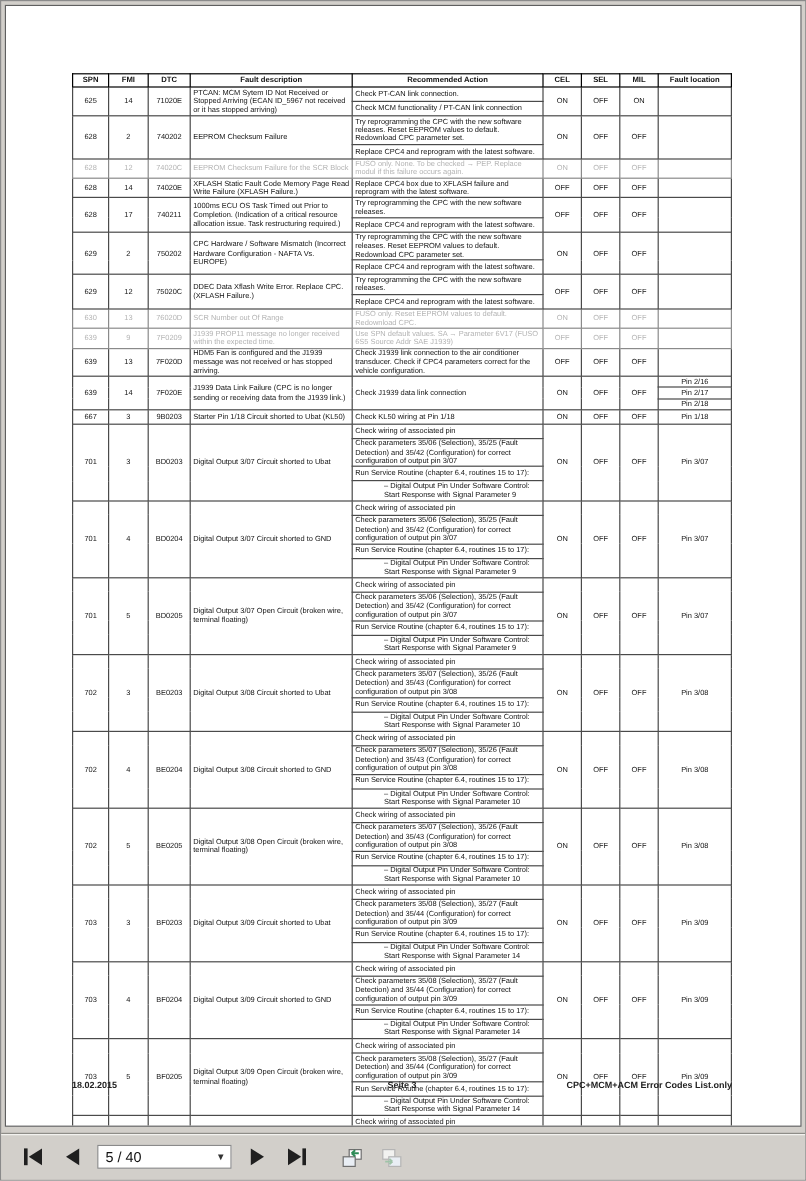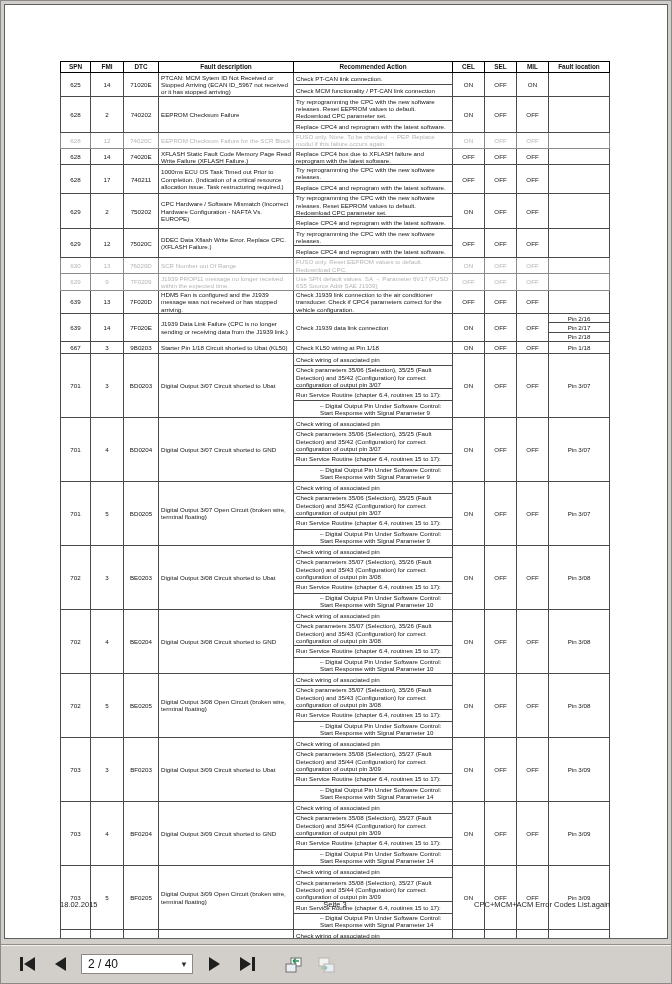--- a/index.html
+++ b/index.html
@@ -13,21 +13,21 @@
   table.fault th,table.fault td{border:1px solid #4a4a4a;padding:0.5px 2px;vertical-align:middle;overflow:hidden;word-wrap:break-word;}
   table.fault thead th{font-size:6.4px;font-weight:bold;text-align:center;height:9px;border:1px solid #000;border-bottom-width:1.5px;background:#fff;}
   tr.entry-start td{border-top:1.4px solid #000;}
   .c-num,.c-stat,.c-loc{text-align:center;}
   .c-desc,.c-act{text-align:left;}
   .c-act{height:10px;}
   .c-act.ind{padding-left:26px;}
   tr.gray td{color:#b4b4b4;border-color:#8a8a8a;}
 
   
-  .pfooter{position:absolute;left:55px;right:57px;top:895px;display:flex;font-size:7.5px;color:#222;}
+  .pfooter{position:absolute;left:55px;right:57px;top:895px;display:flex;font-size:7.5px;color:#222;font-weight:bold;}
   .pfooter .fl{flex:1;text-align:left;}
   .pfooter .fc{flex:1;text-align:center;}
   .pfooter .fr{flex:1;text-align:right;}
 
   
   .toolbar{position:absolute;left:0;right:0;bottom:0;height:39px;background:#d2cfca;border-top:1px solid #8e8d88;
     box-shadow:inset 0 1px 0 #f3f2ef;display:flex;align-items:center;padding-left:14px;gap:9px;box-sizing:border-box;}
   .nav-btn{width:24px;height:26px;display:flex;align-items:center;justify-content:center;background:transparent;border:none;padding:0;cursor:pointer;gap:1px;}
   .tri-l{width:0;height:0;border-top:7px solid transparent;border-bottom:7px solid transparent;border-right:11px solid #1f1f1f;}
   .tri-r{width:0;height:0;border-top:7px solid transparent;border-bottom:7px solid transparent;border-left:11px solid #1f1f1f;}
@@ -414,35 +414,35 @@
             <td class="c-stat"></td>
             <td class="c-stat"></td>
             <td class="c-loc"></td>
           </tr>
         </tbody>
     </table>
 
     <div class="pfooter">
       <span class="fl">18.02.2015</span>
       <span class="fc">Seite 3</span>
-      <span class="fr">CPC+MCM+ACM Error Codes List.again</span>
+      <span class="fr">CPC+MCM+ACM Error Codes List.only</span>
     </div>
 
   </div>
 
   <div class="toolbar">
     <button class="nav-btn" title="First page">
       <span class="bar"></span>
       <span class="tri-l"></span>
     </button>
     <button class="nav-btn" title="Previous page">
       <span class="tri-l"></span>
     </button>
     <div class="page-box">
-      <span>2 / 40</span>
+      <span>5 / 40</span>
       <span class="caret">▼</span>
     </div>
     <button class="nav-btn" title="Next page">
       <span class="tri-r"></span>
     </button>
     <button class="nav-btn" title="Last page">
       <span class="tri-r"></span>
       <span class="bar"></span>
     </button>
     <span class="gap"></span>

